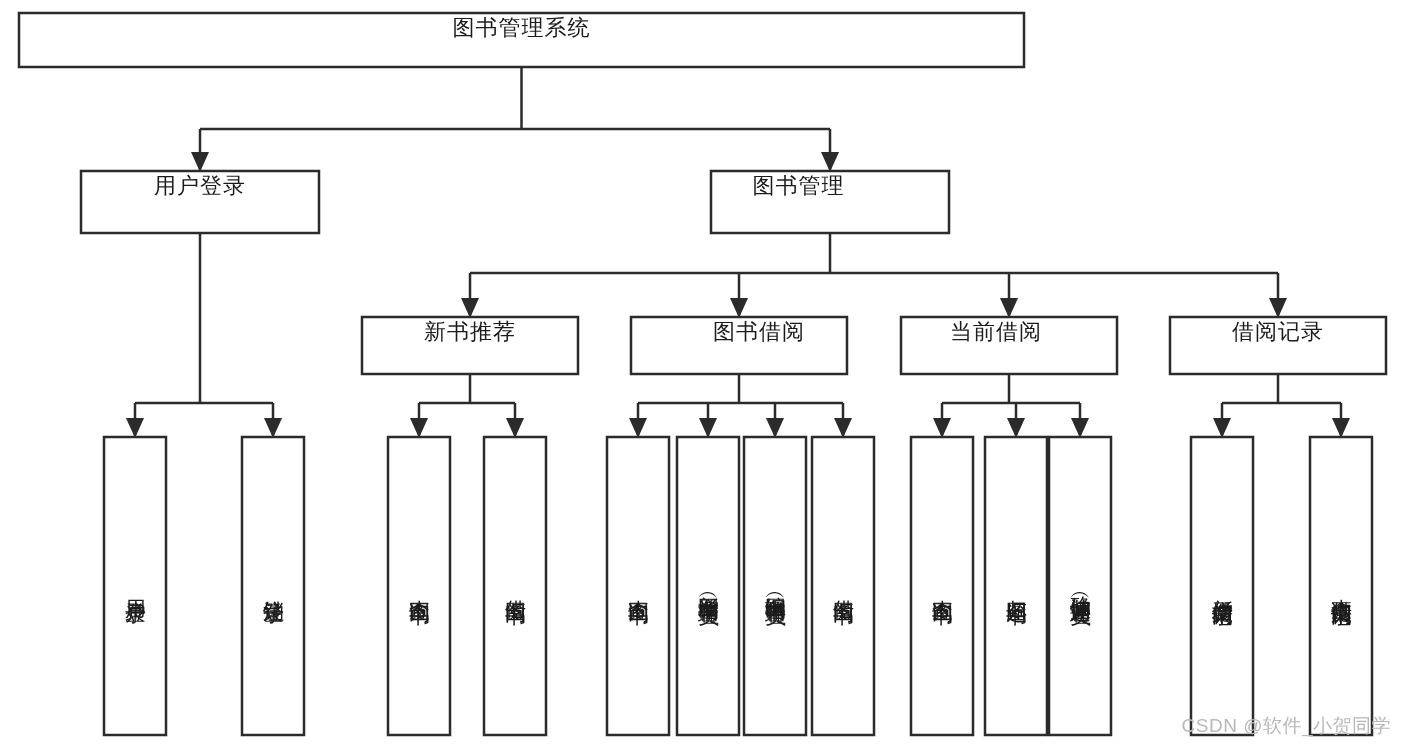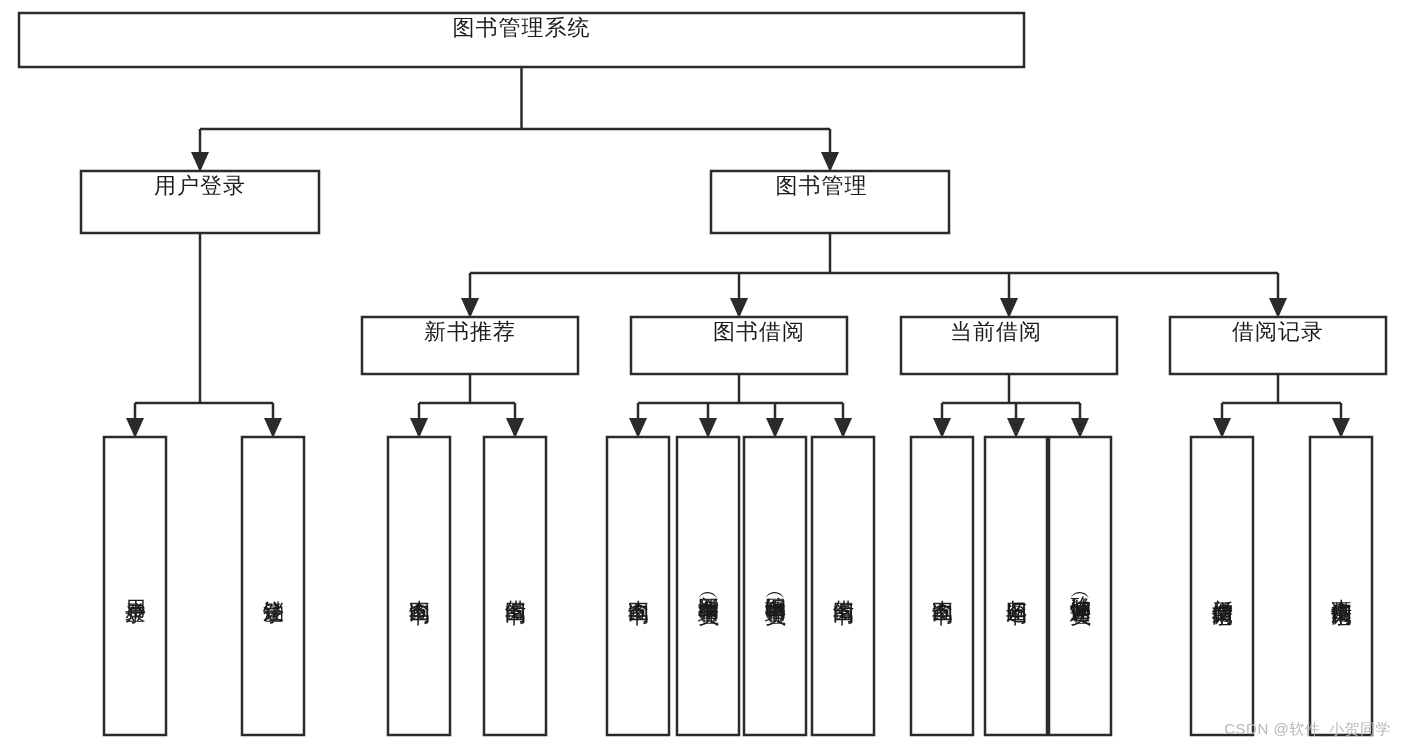--- a/index.html
+++ b/index.html
@@ -71,21 +71,21 @@
     font-size: 22px;
     color: #1b1b1b;
     letter-spacing: 1px;
     white-space: nowrap;
   }
   #watermark {
     position: absolute;
     right: 14px;
     bottom: 8px;
     font-family: "Liberation Sans", "DejaVu Sans", sans-serif;
-    font-size: 15px;
+    font-size: 19px;
     color: #b8b8b8;
     white-space: nowrap;
     letter-spacing: 0.5px;
   }
 </style>
 </head>
 <body>
 
 <div id="diagram-root">
   <svg class="flowchart" viewBox="0 0 1405 747">
@@ -166,21 +166,21 @@
         <rect x="1310" y="437" width="62" height="298" class="node-rect"></rect>
       </g>
   </svg>
   <div id="labels">
       <div class="hz-wrap" style="left: 19px; top: 13px; width: 1005px; height: 54px;">
         <div class="hz-text">图书管理系统</div>
       </div>
       <div class="hz-wrap" style="left: 81px; top: 171px; width: 238px; height: 62px;">
         <div class="hz-text">用户登录</div>
       </div>
-      <div class="hz-wrap" style="left: 711px; top: 171px; width: 221px; height: 62px;">
+      <div class="hz-wrap" style="left: 688px; top: 171px; width: 221px; height: 62px;">
         <div class="hz-text">图书管理</div>
       </div>
       <div class="hz-wrap" style="left: 362px; top: 317px; width: 216px; height: 57px;">
         <div class="hz-text">新书推荐</div>
       </div>
       <div class="hz-wrap" style="left: 631px; top: 317px; width: 256px; height: 57px;">
         <div class="hz-text">图书借阅</div>
       </div>
       <div class="hz-wrap" style="left: 888px; top: 317px; width: 216px; height: 57px;">
         <div class="hz-text">当前借阅</div>

